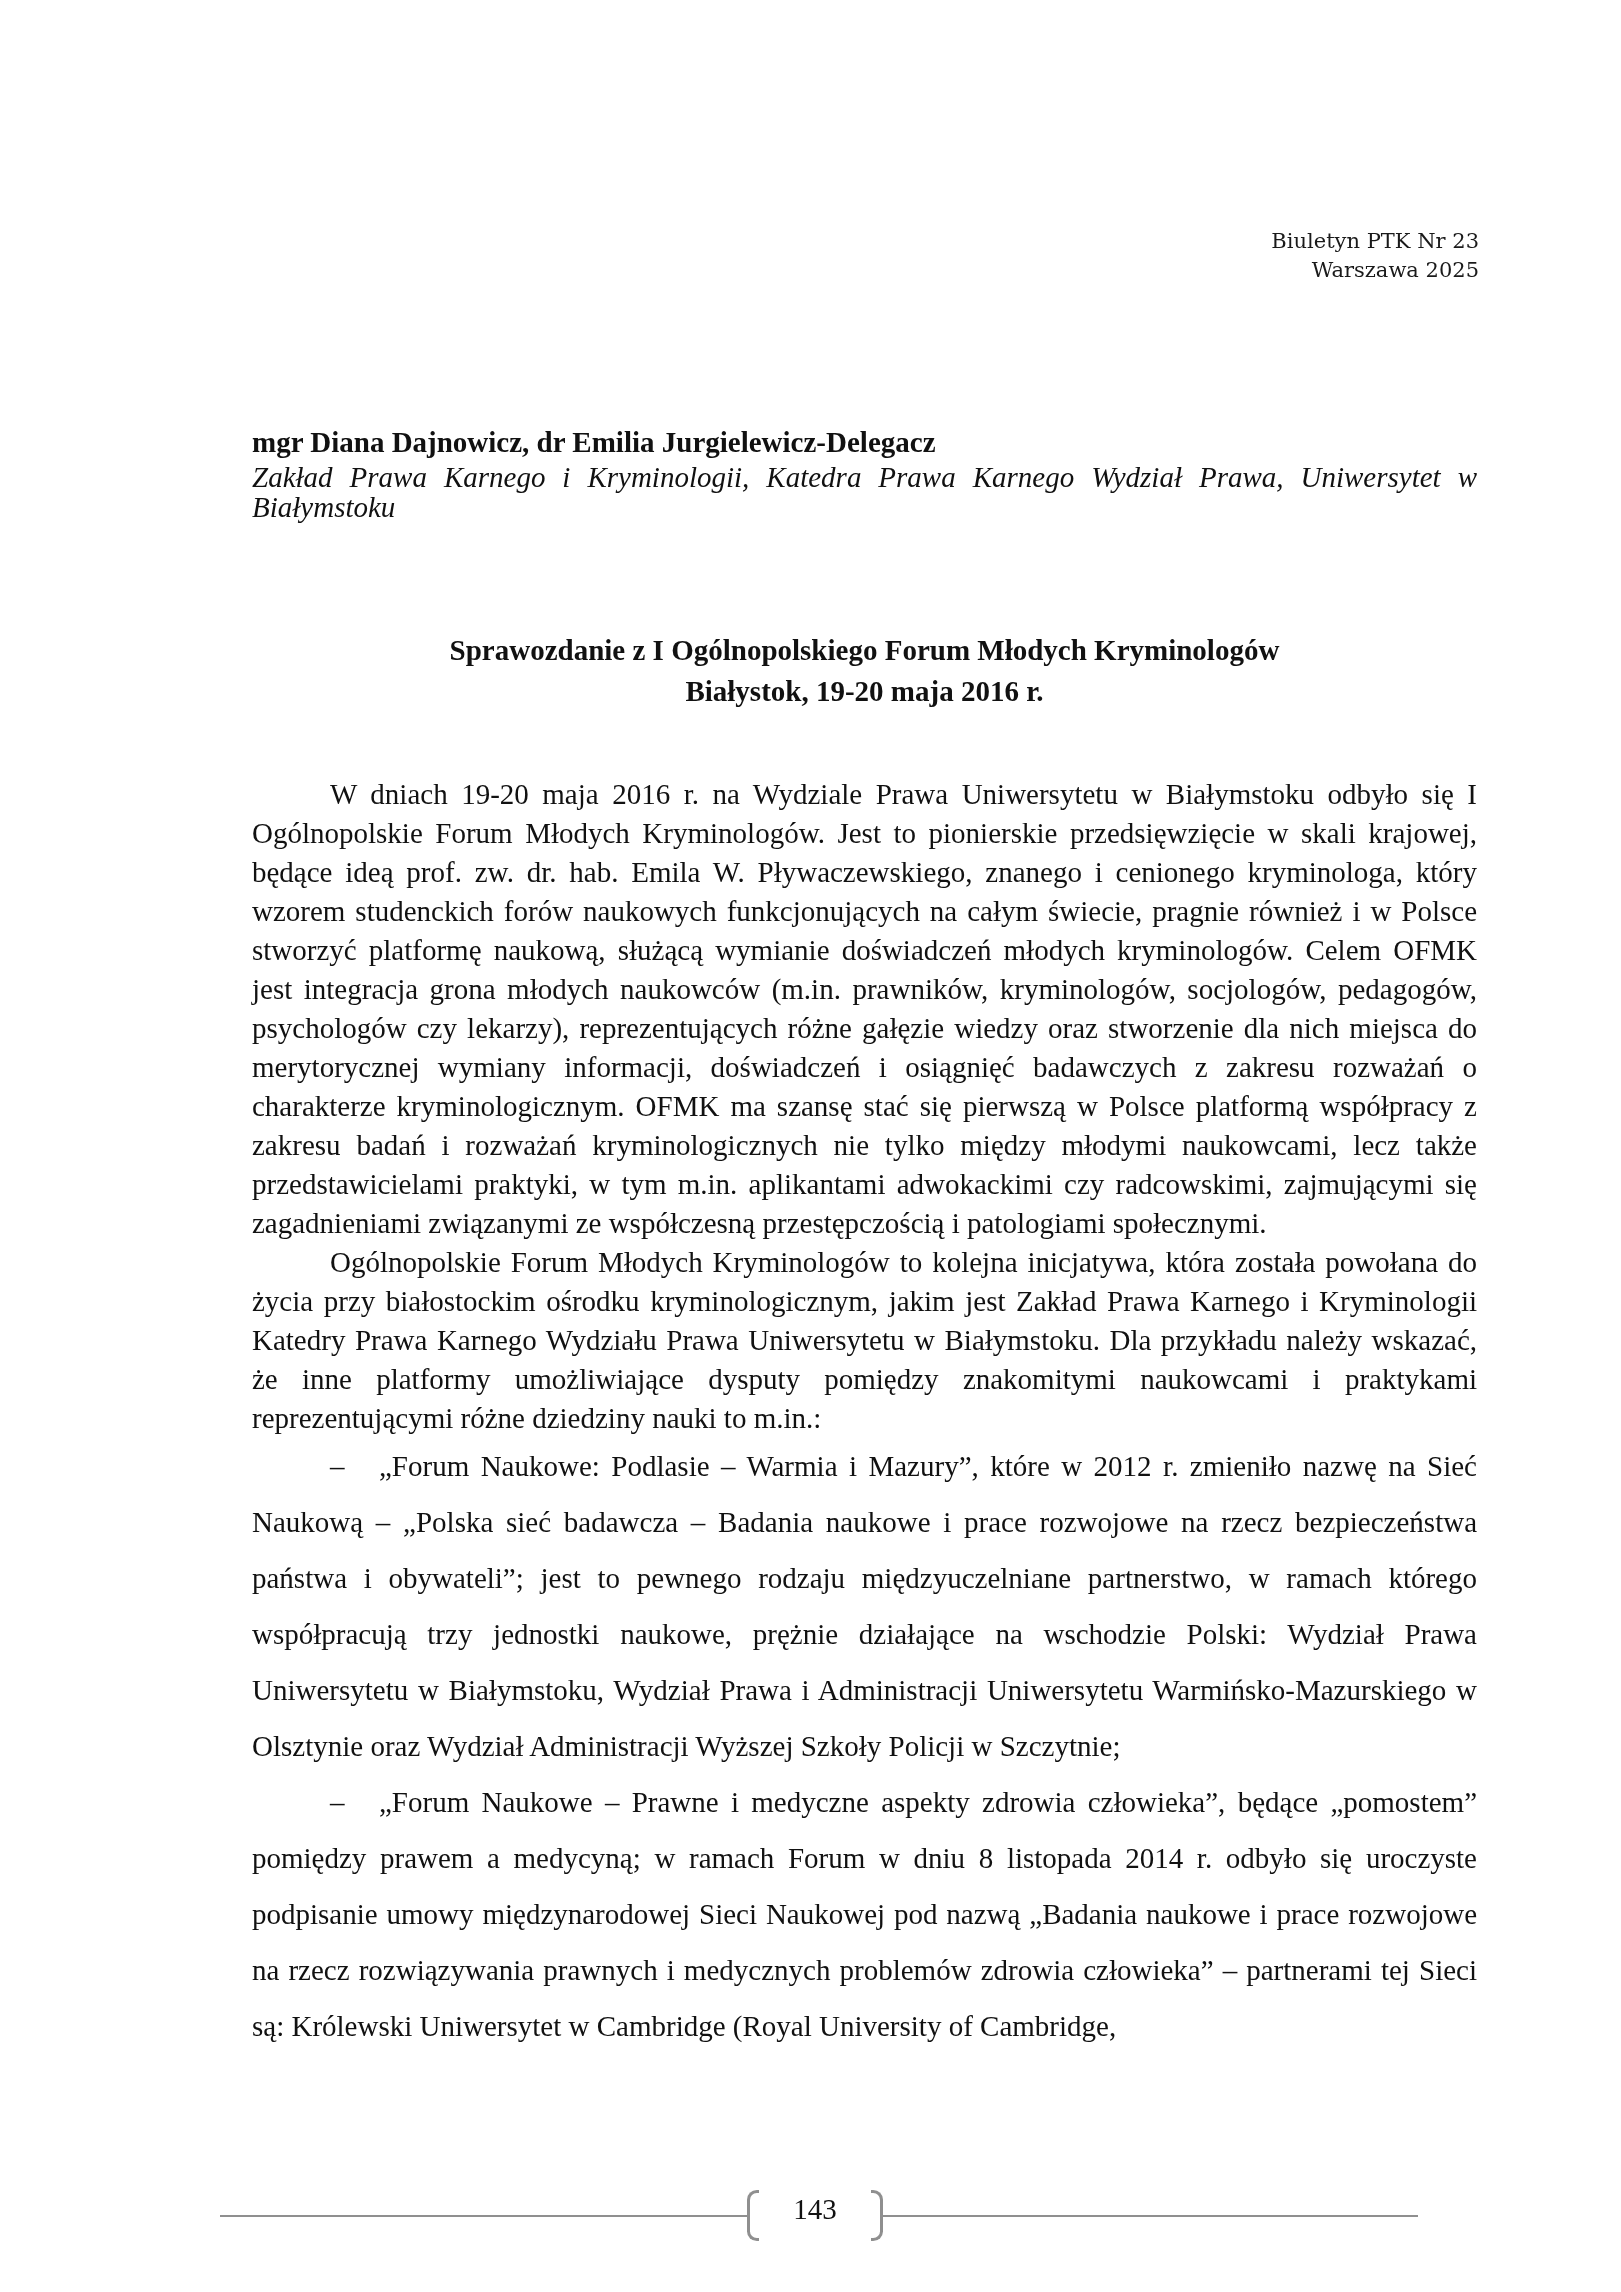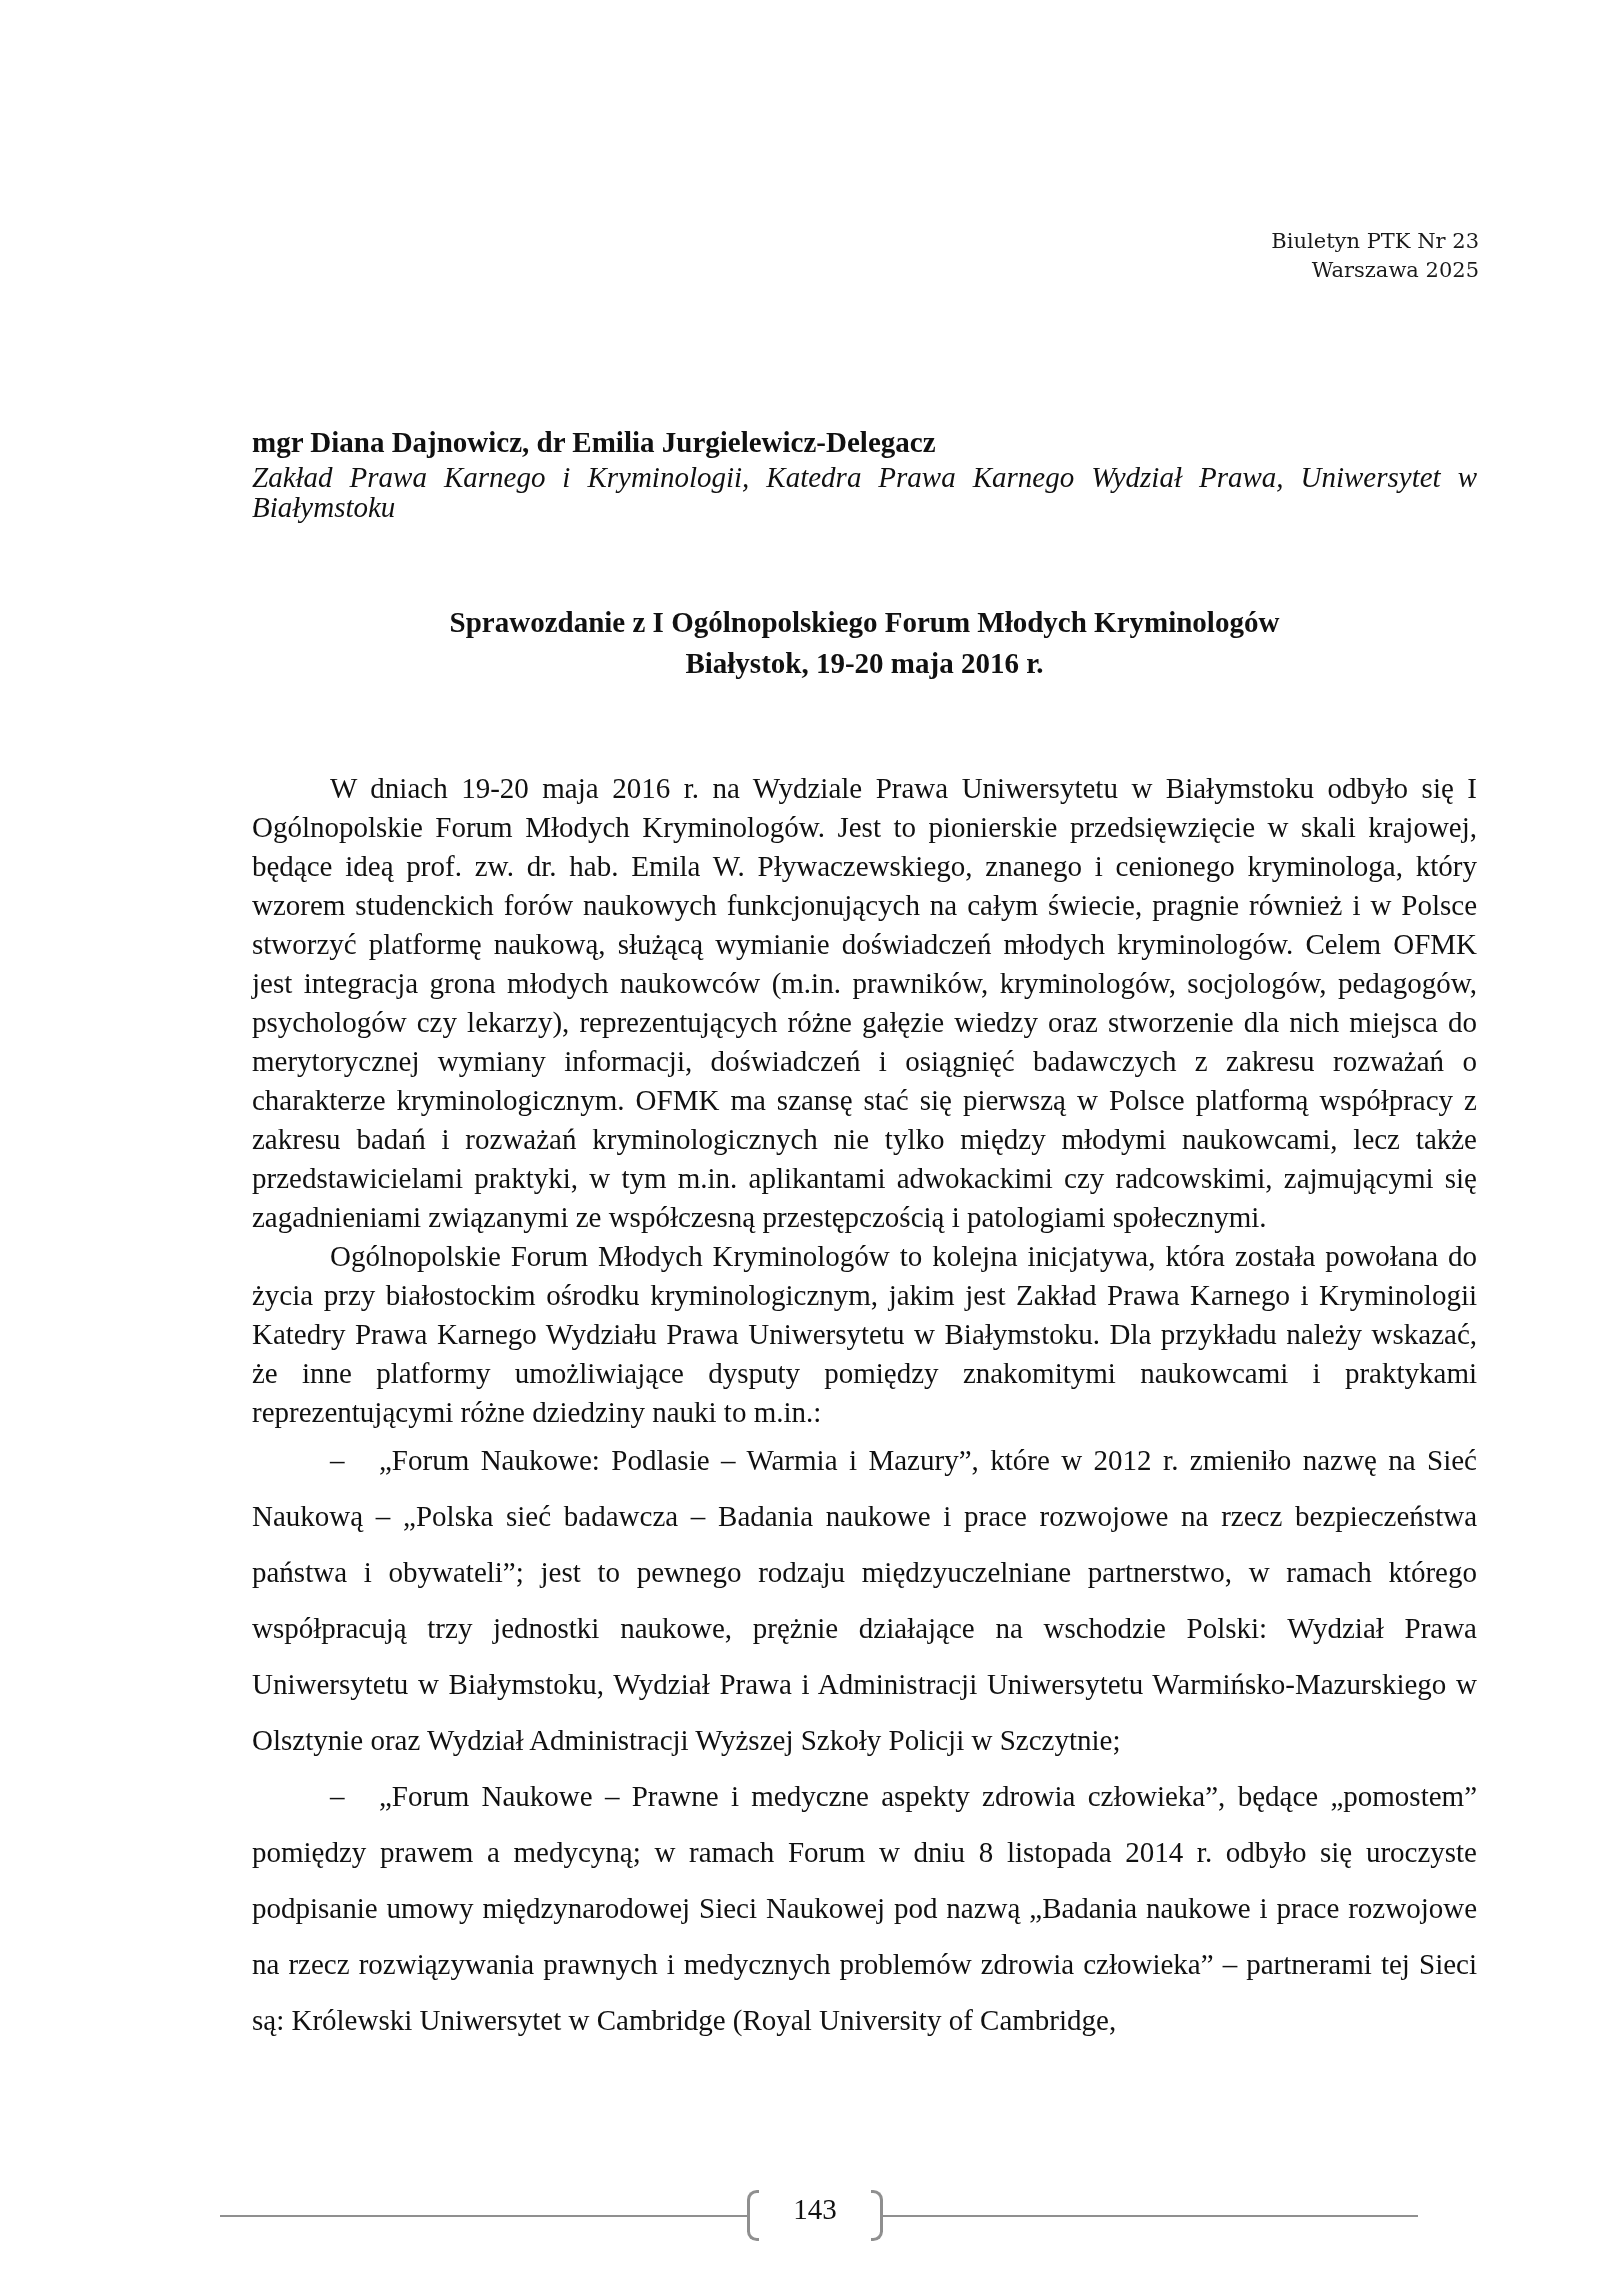--- a/index.html
+++ b/index.html
@@ -42,26 +42,26 @@
   .affiliation {
     font-style: italic;
     text-align: justify;
     text-align-last: left;
     margin: 0 0 0 0;
     line-height: 30px;
   }
   .title-block {
     text-align: center;
     font-weight: bold;
-    margin-top: 80px;
+    margin-top: 108px;
     line-height: 41px;
   }
   .title-block div { margin: 0; }
   .body-text {
-    margin-top: 85px;
+    margin-top: 63px;
   }
   .para {
     text-align: justify;
     text-indent: 78px;
     margin: 0;
     line-height: 39px;
   }
   .bullet {
     text-align: justify;
     text-indent: 78px;

